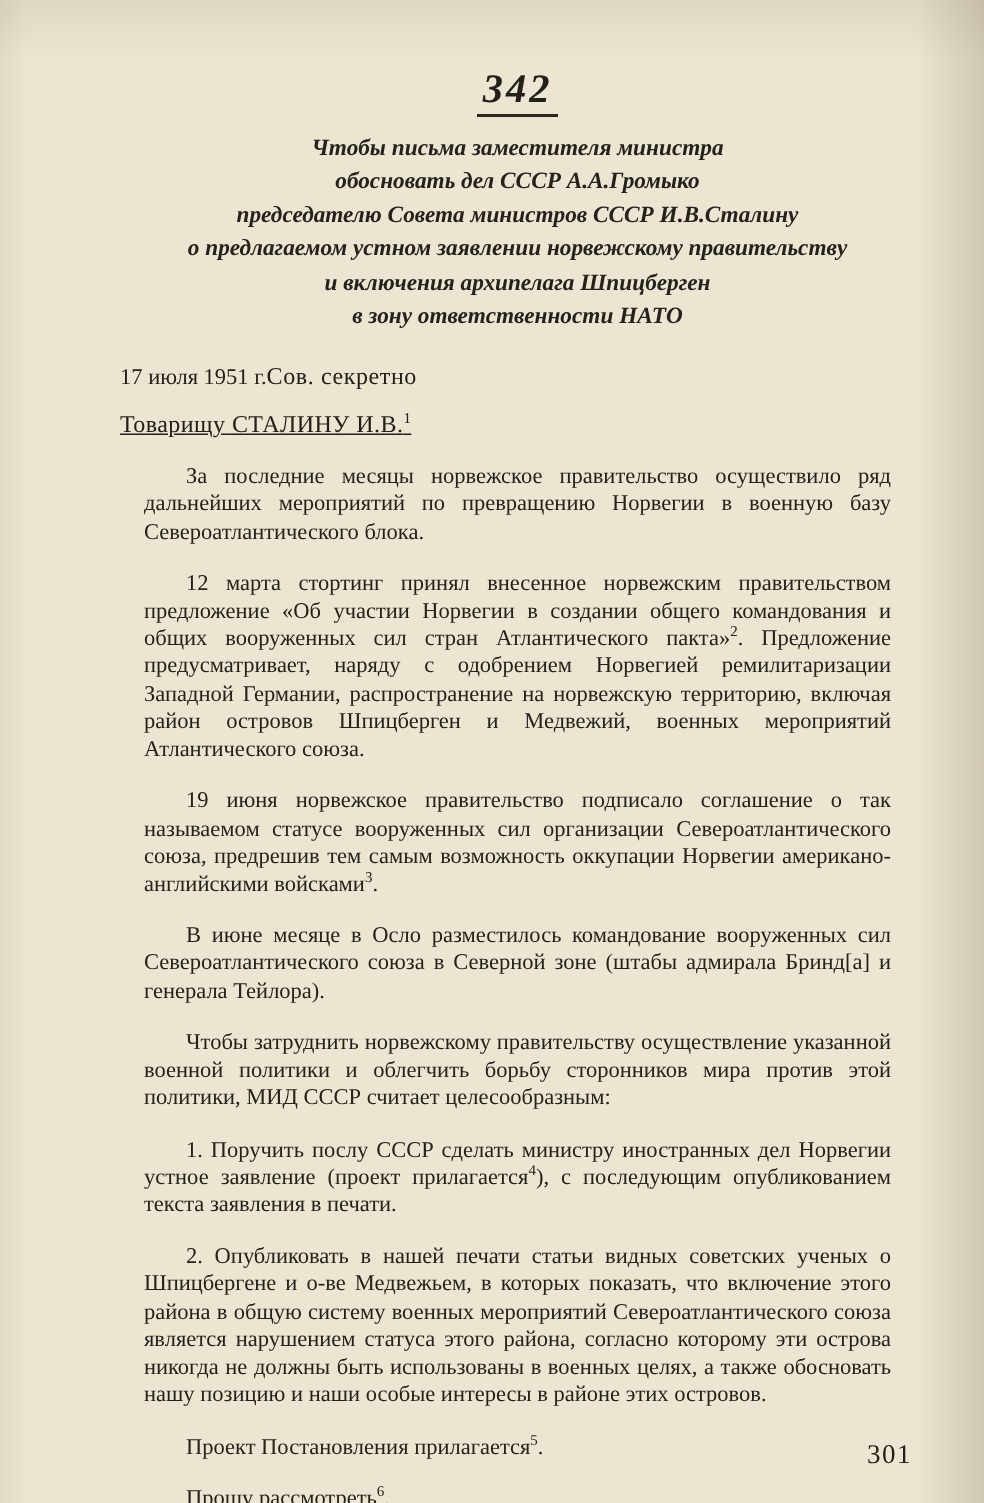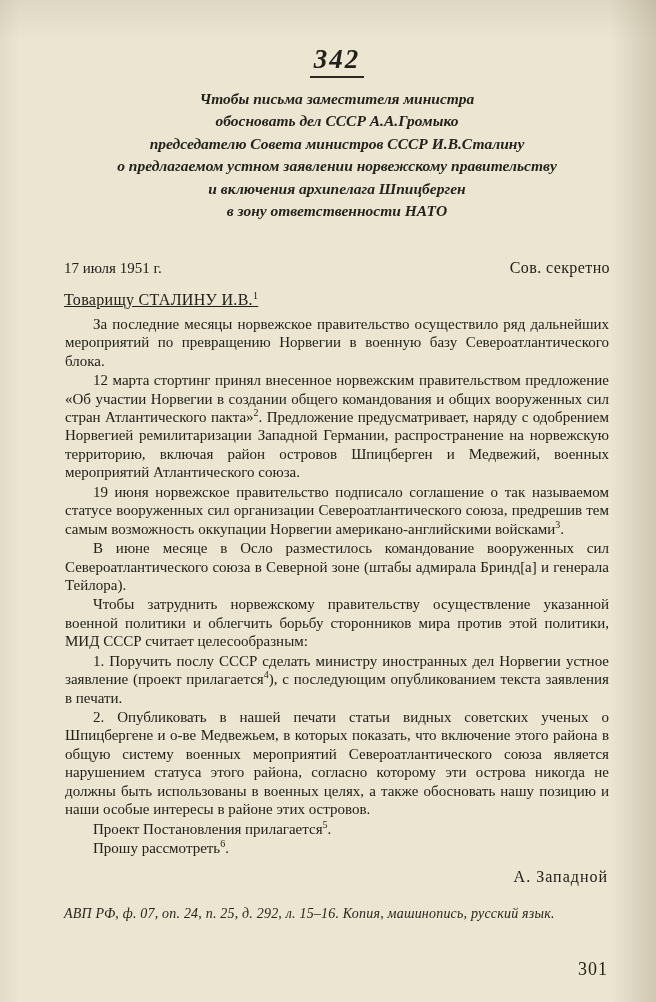--- a/index.html
+++ b/index.html
@@ -5,21 +5,21 @@
   html, body {
     margin: 0;
     padding: 0;
     background: #d8d2c0;
   }
   .page {
     position: relative;
     width: 656px;
     height: 1002px;
     box-sizing: border-box;
-    padding: 34px 46px 0 64px;
+    padding: 34px 46px 0 80px;
     overflow: hidden;
     background:
       linear-gradient(to right, rgba(0,0,0,0) 93%, rgba(110,95,65,0.22) 100%),
       linear-gradient(to bottom, rgba(110,95,65,0.10) 0%, rgba(0,0,0,0) 4%),
       linear-gradient(to left, rgba(0,0,0,0) 97%, rgba(110,95,65,0.08) 100%),
       #ebe5d2;
     color: #222018;
     font-family: "Liberation Serif", "DejaVu Serif", serif;
   }
   .doc-number {
@@ -40,43 +40,42 @@
     text-align: center;
   }
   .heading-line {
     font-size: 15.5px;
     font-weight: bold;
     font-style: italic;
     line-height: 1.45;
     color: #24221a;
   }
   .meta-row {
-    margin-top: 36px;
+    margin-top: 20px;
     display: flex;
-    justify-content: space-between;
     align-items: baseline;
   }
   .date {
     font-size: 15px;
   }
   .classification {
     font-size: 16px;
     letter-spacing: 0.4px;
   }
   .salutation {
     margin: 14px 0 6px 0;
     font-size: 16px;
     letter-spacing: 0.3px;
     text-decoration: underline;
   }
   .body-block {
     text-align: justify;
   }
   .para {
-    margin: 1px;
+    margin: 16px;
     font-size: 15px;
     line-height: 1.23;
     text-indent: 28px;
     text-align: justify;
     color: #232118;
   }
   sup.fn {
     font-size: 10px;
     line-height: 0;
     vertical-align: super;

